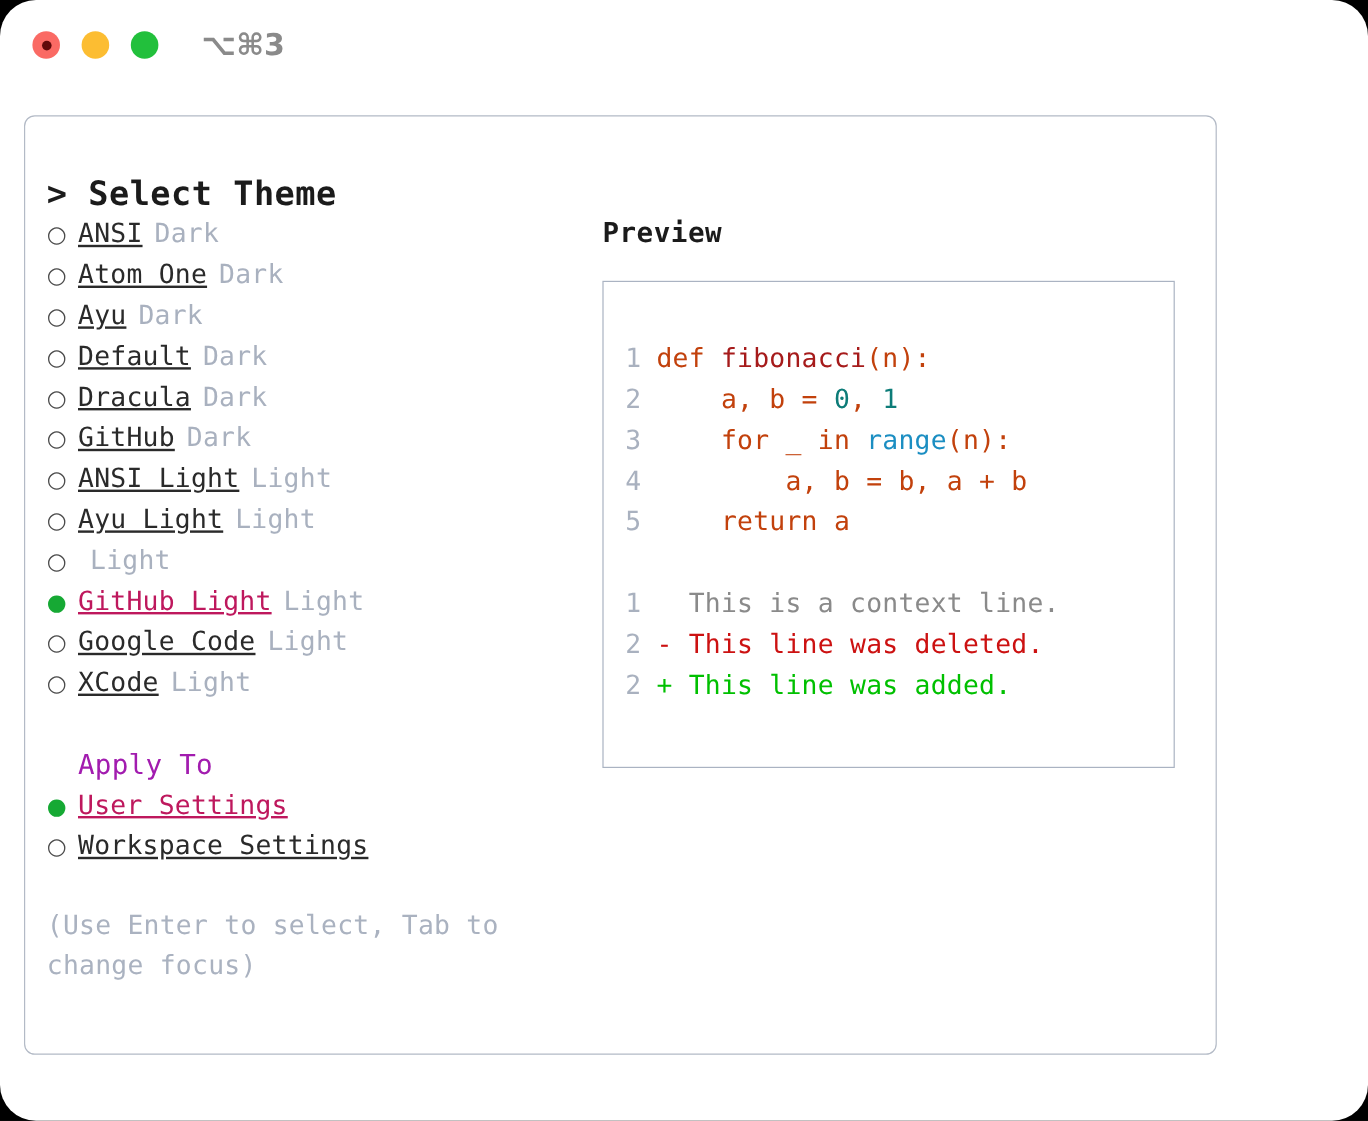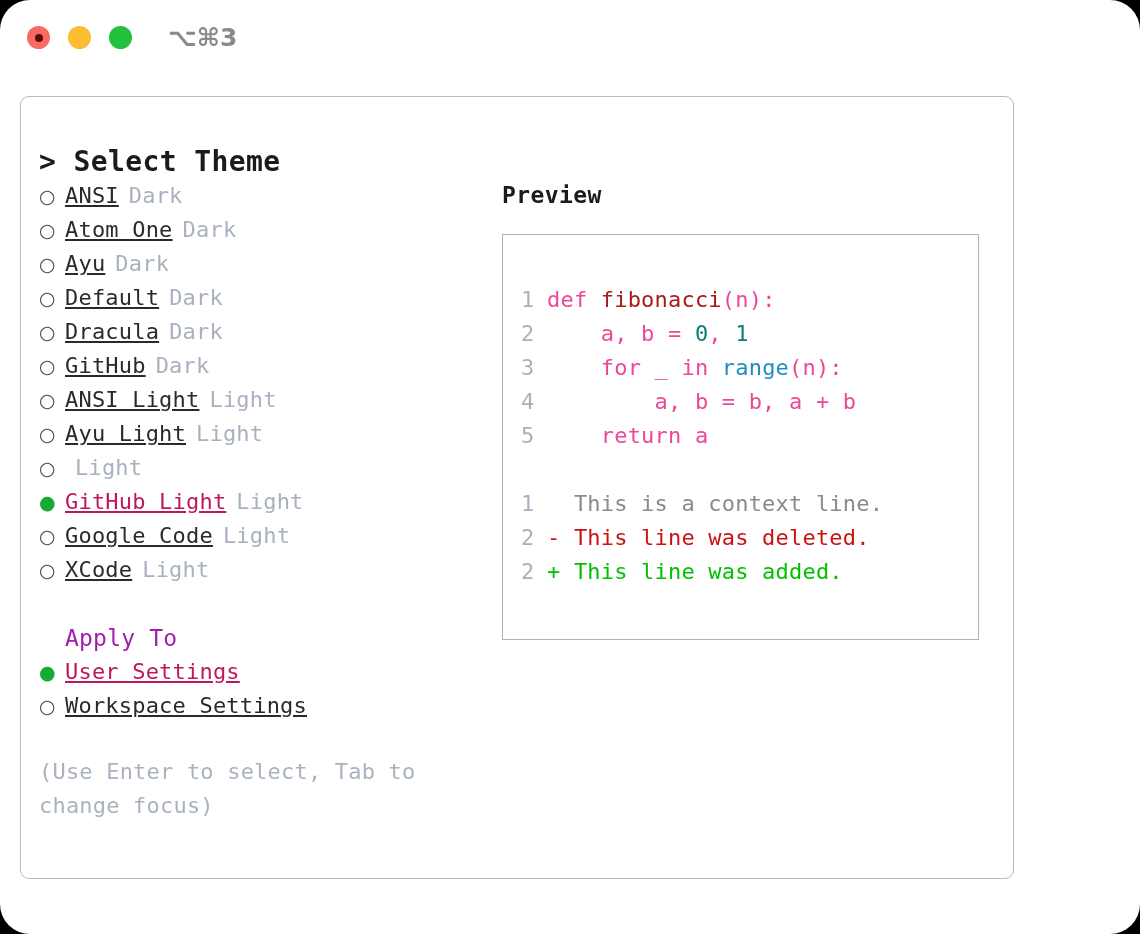--- a/index.html
+++ b/index.html
@@ -167,21 +167,21 @@
     line-height: 34px;
     font-size: 22px;
     white-space: pre;
     letter-spacing: 0.2px;
   }
   .gutter {
     flex: 0 0 26px;
     color: #a9b1bf;
     text-align: left;
   }
-  .code-text { color: #ec4899; }
+  .code-text { color: #c2410c; }
   .tok-fn     { color: #a61b1b; }
   .tok-num    { color: #0d7c78; }
   .tok-builtin{ color: #1b8ec2; }
   .blank-line { height: 34px; }
   .diff-ctx { color: #8a8a8a; }
   .diff-del { color: #cc1111; }
   .diff-add { color: #00c000; }
 </style>
 </head>
 <body>

